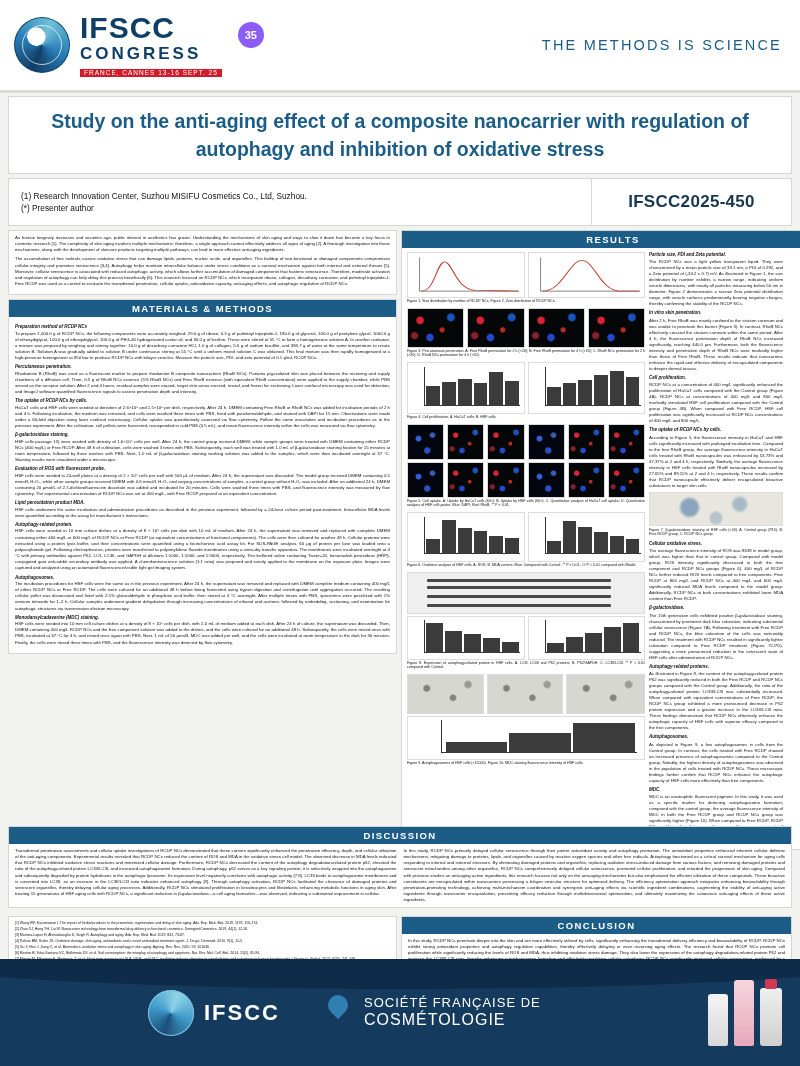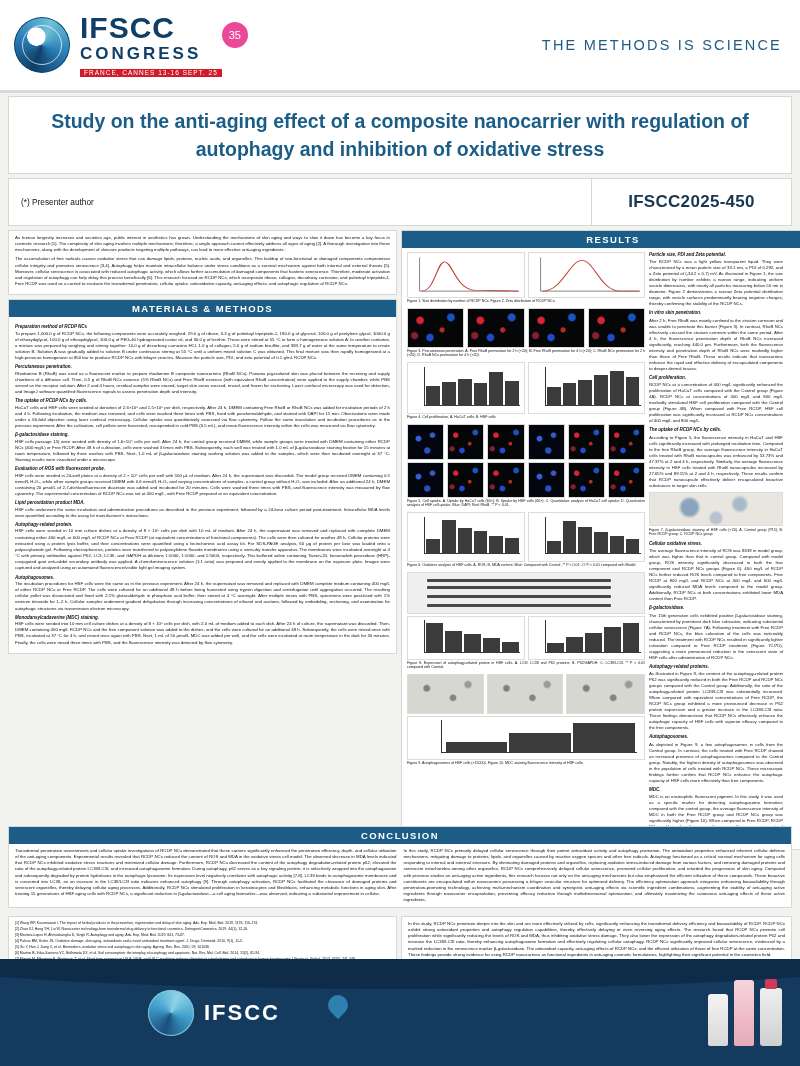--- a/index.html
+++ b/index.html
@@ -37,23 +37,23 @@
     font-size:30px; font-weight:bold; color:#0f3e66; letter-spacing:1px;
   }
   .ifscc-text .l2 {
     font-size:17px; font-weight:bold; color:#0f3e66; letter-spacing:3px; margin-top:2px;
   }
   .ifscc-text .l3 {
     font-size:6.5px; color:#ffffff; background:#d11a2a; display:inline-block;
     padding:1px 4px; letter-spacing:1px; margin-top:3px;
   }
   .badge35 {
-    width:26px; height:26px; border-radius:50%; background:#ec4899; color:#fff;
-    font-size:11px; font-weight:normal; display:flex; align-items:center; justify-content:center;
-    margin-left:0; margin-bottom:20px;
+    width:26px; height:26px; border-radius:50%; background:#8b5cf6; color:#fff;
+    font-size:11px; font-weight:bold; display:flex; align-items:center; justify-content:center;
+    margin-left:16px; margin-bottom:20px;
   }
   .tagline {
     margin-left:auto; padding-right:18px;
     font-size:14.5px; letter-spacing:2.2px; color:#1b5d86; font-weight:500;
   }
 
   
   .title-block {
     position:absolute; top:96px; left:8px; width:784px; height:78px;
     background:#ffffff; border:1px solid #d7d7d7;
@@ -221,20 +221,21 @@
     </div>
     <div class="tagline">THE METHODS IS SCIENCE</div>
   </div>
 
   <div class="title-block">
     <h1>Study on the anti-aging effect of a composite nanocarrier with regulation of autophagy and inhibition of oxidative stress</h1>
   </div>
 
   <div class="authors-block">
     <div class="authors-left">
+      <div>(1) Research Innovation Center, Suzhou MISIFU Cosmetics Co., Ltd, Suzhou.</div>
       <div>(*) Presenter author</div>
     </div>
     <div class="poster-id">IFSCC2025-450</div>
   </div>
 
   <div class="col-left">
 
     <div class="section">
       <div class="sec-body">
         <p>As human longevity increases and societies age, public interest in aesthetics has grown. Understanding the mechanisms of skin aging and ways to slow it down has become a key focus in cosmetic research [1]. The complexity of skin aging involves multiple mechanisms; therefore, a single approach cannot effectively address all signs of aging [2]. A thorough investigation into these mechanisms, along with the development of skincare products targeting multiple pathways, can lead to more effective anti-aging ingredients.</p>
@@ -450,21 +451,21 @@
           <p>As depicted in Figure 9, a few autophagosomes in cells from the Control group. In contrast, the cells treated with Free RCDP showed an increased presence of autophagosomes compared to the Control group. Notably, the highest density of autophagosomes was observed in the population of cells treated with RCDP NCs. These microscopic findings further confirm that RCDP NCs enhance the autophagic capacity of HSF cells more effectively than free components.</p>
           <div class="sub">MDC.</div>
           <p>MDC is an eosinophilic fluorescent pigment. In this study, it was used as a specific marker for detecting autophagosome formation; compared with the control group, the average fluorescence intensity of MDC in both the Free RCDP group and RCDP NCs group was significantly higher (Figure 10). When compared to Free RCDP, RCDP NCs could significantly increase the average fluorescence intensity of MDC. These results indicate that RCDP NCs are more effective than Free RCDP in promoting autophagosome formation.</p>
         </div>
       </div>
     </div>
   </div>
 
   <div class="discussion">
     <div class="section">
-      <div class="sec-head">CONCLUSION</div>
+      <div class="sec-head">DISCUSSION</div>
       <div class="sec-body two-col">
         <p>Transdermal penetration assessments and cellular uptake investigations of RCDP NCs demonstrated that these carriers significantly enhanced the penetration efficiency, depth, and cellular utilization of the anti-aging components. Experimental results revealed that RCDP NCs reduced the content of ROS and MDA in the oxidative stress cell model. The observed decrease in MDA levels indicated that RCDP NCs inhibited oxidative stress reactions and minimized cellular damage. Furthermore, RCDP NCs decreased the content of the autophagy degradation-related protein p62, elevated the ratio of the autophagy-related protein LC3II/LC3I, and increased autophagosome formation. During autophagy, p62 serves as a key signaling protein; it is selectively wrapped into the autophagosome and subsequently degraded by protein hydrolases in the autophagic lysosome. Its expression level negatively correlates with autophagic activity [7,8]. LC3II binds to autophagosome membranes and is converted into LC3II, so an increase in the LC3II/LC3I ratio indicates enhanced autophagy [9]. Through autophagy activation, RCDP NCs facilitated the clearance of damaged proteins and senescent organelles, thereby delaying cellular aging processes. Additionally, RCDP NCs stimulated proliferation in keratinocytes and fibroblasts, enhancing metabolic functions in aging skin. After treating 15 generations of HSF aging cells with RCDP NCs, a significant reduction in β-galactosidase—a cell aging biomarker—was observed, indicating a substantial improvement in cellular.</p>
         <p>In this study, RCDP NCs primarily delayed cellular senescence through their potent antioxidant activity and autophagy promotion. The antioxidant properties enhanced inherent cellular defense mechanisms, mitigating damage to proteins, lipids, and organelles caused by reactive oxygen species and other free radicals. Autophagy functioned as a critical survival mechanism for aging cells responding to internal and external stressors. By eliminating damaged proteins and organelles, replacing oxidative stress-induced damage from various factors, and removing damaged proteins and senescent mitochondria among other organelles, RCDP NCs comprehensively delayed cellular senescence, promoted cellular proliferation, and retarded the progression of skin aging. Compared with previous studies on anti-aging active ingredients, this research focuses not only on the anti-aging mechanisms but also emphasized the efficient utilization of these compounds. These bioactive constituents are encapsulated within nanocarriers possessing a bilayer vesicular structure for optimized delivery. The efficiency optimization approach integrates enhancing bioavailability through penetration-promoting technology, achieving multi-mechanism coordination and synergistic anti-aging effects via scientific ingredient combinations, augmenting the stability of anti-aging active ingredients through nanocarrier encapsulation, preventing efficacy reduction through multidimensional optimization, and ultimately maximizing the cutaneous anti-aging effects of these active ingredients.</p>
       </div>
     </div>
   </div>
 
   <div class="refs">
     <div class="section" style="min-height:86px">
       <div class="refs-body">
@@ -476,37 +477,42 @@
         <div>[6] Martins B, Silva-Santana VC, Balhimota DX, et al. Soil consumption: the interplay of autophagy and apoptosis. Nat. Rev. Mol. Cell. Biol. 2014, 15(2), 81-94.</div>
         <div>[7] Mizumi M, Mikamoro E, Martinovic T, et al. Short-term exposure to UV-A, UV-B, and UV-C irradiation induces alteration in cytoskeletons and autophagy in human keratinocytes. Ultrastruct. Pathol. 2013, 37(5), 241-249.</div>
         <div>[8] Moriato MR, Ak SH, Alauf FA, et al. A newly synthesized platinum based compound (PBC-II) increases chemosensitivity of HeLa ovarian cancer cells via inhibition of autophagy. Saudi. Pharm. J. 2019, 27(8), 1003-9.</div>
         <div>[9] Chen SM, Gong YC, Gu L, et al. Role of rapamycin on autophagy in human gastric cancer AGS cells and its mechanism. Clin. Pharmacol. Bull. 2019, 35(12), 1671-6.</div>
       </div>
     </div>
   </div>
 
   <div class="concl">
     <div class="section" style="min-height:86px">
+      <div class="sec-head">CONCLUSION</div>
       <div class="sec-body">
         <p>In this study, RCDP NCs penetrate deeper into the skin and are more effectively utilized by cells, significantly enhancing the transdermal delivery efficiency and bioavailability of RCDP. RCDP NCs exhibit strong antioxidant properties and autophagy regulation capabilities, thereby effectively delaying or even reversing aging effects. The research found that RCDP NCs promote cell proliferation while significantly reducing the levels of ROS and MDA, thus inhibiting oxidative stress damage. They also lower the expression of the autophagy degradation-related protein P62 and increase the LC3II/LC3I ratio, thereby enhancing autophagosome formation and effectively regulating cellular autophagy. RCDP NCs significantly improved cellular senescence, evidenced by a marked reduction in the senescence marker β-galactosidase. The antioxidant capacity, anti-aging effects of RCDP NCs, and the efficient utilization of those of free RCDP at the same concentration. These findings provide strong evidence for using RCDP nanocarriers as functional ingredients in anti-aging cosmetic formulations, highlighting their significant potential in the cosmetics field.</p>
       </div>
     </div>
   </div>
 
   <div class="watermark">MISIFU</div>
   <div class="seal">精准<br>养肤</div>
 
   <div class="footer">
     <div class="footer-wave"></div>
     <div class="footer-inner">
       <div class="f-logo">
         <div class="f-globe"></div>
         <div class="f-ifscc">IFSCC</div>
       </div>
       <div class="f-drop"></div>
+      <div class="f-soc">
+        <div class="s1">SOCIÉTÉ FRANÇAISE DE</div>
+        <div class="s2">COSMÉTOLOGIE</div>
+      </div>
       <div class="f-right">
         <div class="tube"></div>
         <div class="tube pink tall"></div>
         <div class="pump"></div>
       </div>
     </div>
   </div>
 
 </div>
 

